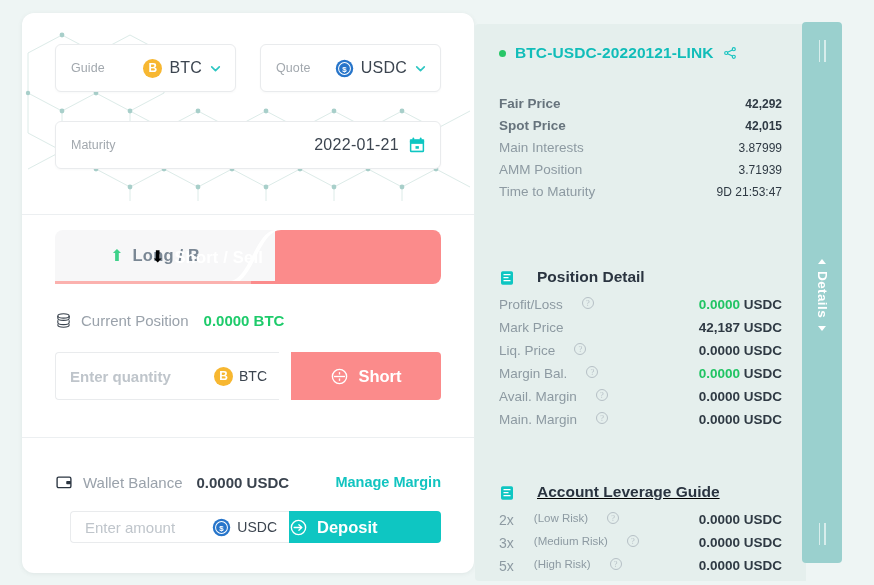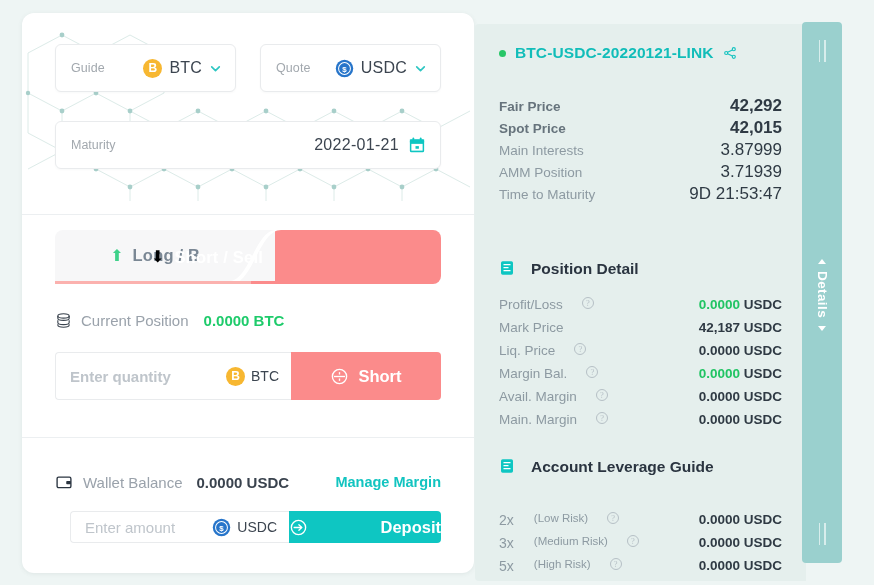--- a/index.html
+++ b/index.html
@@ -257,20 +257,21 @@
     display: flex;
     align-items: center;
     justify-content: center;
     gap: 9px;
     color: #fff;
     font-size: 16.5px;
     font-weight: bold;
     border: none;
     cursor: pointer;
     font-family: inherit;
+    margin-left: 12px;
   }
 
   
   .wallet-row {
     position: absolute;
     left: 33px;
     top: 460px;
     width: 386px;
     display: flex;
     align-items: center;
@@ -313,21 +314,21 @@
     gap: 6px;
     font-size: 14px;
     color: #3c4550;
   }
   .btn-deposit {
     width: 152px;
     background: #0ec6c2;
     border-radius: 0 4px 4px 0;
     display: flex;
     align-items: center;
-    justify-content: space-between;
+    justify-content: flex-start;
     gap: 9px;
     color: #fff;
     font-size: 16.5px;
     font-weight: bold;
     border: none;
     cursor: pointer;
     font-family: inherit;
   }
 
   
@@ -374,40 +375,41 @@
     align-items: baseline;
     height: 22px;
     margin-bottom: 0px;
   }
   .stat-row .k {
     font-size: 13.5px;
     color: #8d9aa2;
   }
   .stat-row.strong .k { font-weight: bold; color: #66737c; }
   .stat-row .v {
-    font-size: 17px;
+    font-size: 12px;
     color: #2f3a44;
     text-align: center;
   }
   .stat-row.strong .v { font-weight: bold; }
 
   .section-head {
     position: absolute;
     left: 24px;
     display: flex;
-    align-items: flex-start;
-    gap: 16px;
+    align-items: flex-end;
+    gap: 22px;
+    margin-top: 8px;
   }
   .section-head .sh-text {
     font-size: 15.5px;
     font-weight: bold;
     color: #2a3440;
   }
   .sec-pos { top: 236px; }
-  .sec-lev { top: 434px; }
+  .sec-lev { top: 451px; text-decoration: underline; }
 
   .kv-list {
     position: absolute;
     left: 24px;
     width: 283px;
   }
   .kv-pos { top: 269px; }
   .kv-lev { top: 484px; }
 
   .kv-row {

